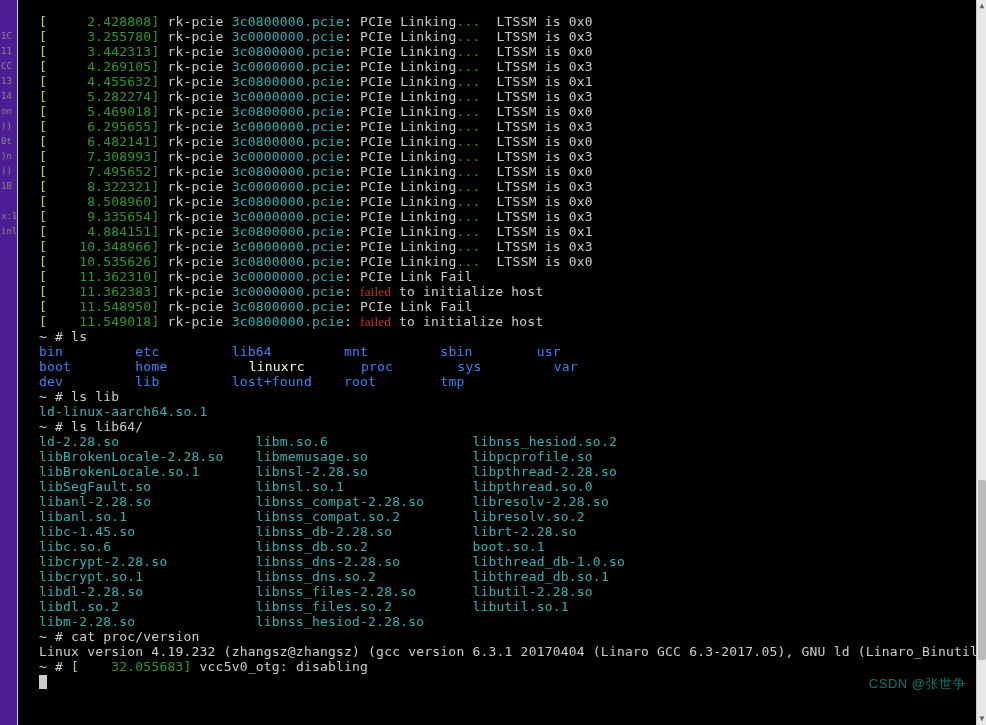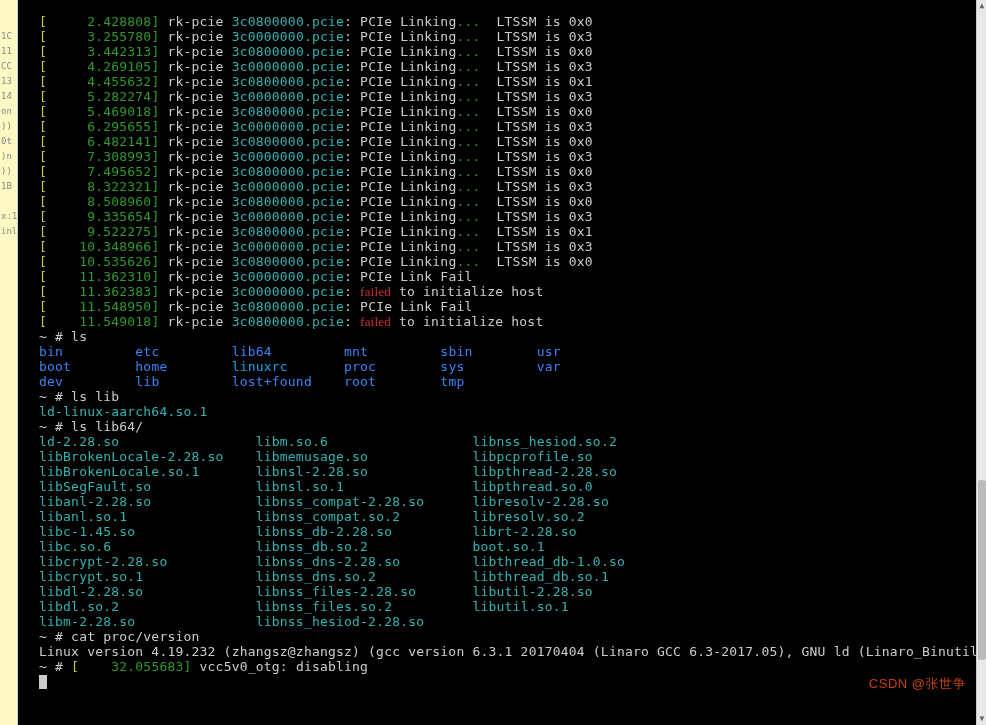--- a/index.html
+++ b/index.html
@@ -11,21 +11,21 @@
   height: 725px;
   overflow: hidden;
   position: relative;
 }
 .sidebar {
   position: absolute;
   left: 0;
   top: 0;
   width: 18px;
   height: 100%;
-  background: #fef9c3;
+  background: #4c1d95;
   border-right: 1px solid #ccc;
   font-size: 9px;
   color: #888;
   padding-top: 14px;
   line-height: 15px;
 }
 .sidebar div { height: 15px; overflow: hidden; white-space: nowrap; padding-left:1px;}
 .terminal {
   position: absolute;
   left: 18px;
@@ -68,33 +68,33 @@
   top: 480px;
   height: 180px;
   background: #bbb;
   border-radius: 2px;
 }
 .y { color: #cccc44; }
 .g { color: #2e992e; }
 .c { color: #35b2b2; }
 .b { color: #3b82f6; }
 .r { color: #cc3333; font-family: Liberation Serif, serif; }
-.w { color: #0ea5e9; }
+.w { color: #fef9c3; margin-left: 17px; }
 .cursor {
   display: inline-block;
   width: 8px;
   height: 14px;
   background: #ccc;
   vertical-align: text-bottom;
 }
 .watermark {
   position: absolute;
   right: 20px;
   bottom: 32px;
-  color: #c2410c;
+  color: #0f766e;
   font-size: 13px;
   font-family: sans-serif;
   letter-spacing: 0.5px;
   text-align: center;
 }
 </style>
 </head>
 <body>
 
 <div class="sidebar" id="gutter">
@@ -123,21 +123,21 @@
 <span class="y">[</span> <span class="g">    4.455632]</span> rk-pcie <span class="c">3c0800000.pcie</span>: PCIe Linking<span class="g">...</span>  LTSSM is 0x1
 <span class="y">[</span> <span class="g">    5.282274]</span> rk-pcie <span class="c">3c0000000.pcie</span>: PCIe Linking<span class="g">...</span>  LTSSM is 0x3
 <span class="y">[</span> <span class="g">    5.469018]</span> rk-pcie <span class="c">3c0800000.pcie</span>: PCIe Linking<span class="g">...</span>  LTSSM is 0x0
 <span class="y">[</span> <span class="g">    6.295655]</span> rk-pcie <span class="c">3c0000000.pcie</span>: PCIe Linking<span class="g">...</span>  LTSSM is 0x3
 <span class="y">[</span> <span class="g">    6.482141]</span> rk-pcie <span class="c">3c0800000.pcie</span>: PCIe Linking<span class="g">...</span>  LTSSM is 0x0
 <span class="y">[</span> <span class="g">    7.308993]</span> rk-pcie <span class="c">3c0000000.pcie</span>: PCIe Linking<span class="g">...</span>  LTSSM is 0x3
 <span class="y">[</span> <span class="g">    7.495652]</span> rk-pcie <span class="c">3c0800000.pcie</span>: PCIe Linking<span class="g">...</span>  LTSSM is 0x0
 <span class="y">[</span> <span class="g">    8.322321]</span> rk-pcie <span class="c">3c0000000.pcie</span>: PCIe Linking<span class="g">...</span>  LTSSM is 0x3
 <span class="y">[</span> <span class="g">    8.508960]</span> rk-pcie <span class="c">3c0800000.pcie</span>: PCIe Linking<span class="g">...</span>  LTSSM is 0x0
 <span class="y">[</span> <span class="g">    9.335654]</span> rk-pcie <span class="c">3c0000000.pcie</span>: PCIe Linking<span class="g">...</span>  LTSSM is 0x3
-<span class="y">[</span> <span class="g">    9.522275]</span> rk-pcie <span class="c">3c0800000.pcie</span>: PCIe Linking<span class="g">...</span>  LTSSM is 0x1
+<span class="y">[</span> <span class="g">    4.884151]</span> rk-pcie <span class="c">3c0800000.pcie</span>: PCIe Linking<span class="g">...</span>  LTSSM is 0x1
 <span class="y">[</span> <span class="g">   10.348966]</span> rk-pcie <span class="c">3c0000000.pcie</span>: PCIe Linking<span class="g">...</span>  LTSSM is 0x3
 <span class="y">[</span> <span class="g">   10.535626]</span> rk-pcie <span class="c">3c0800000.pcie</span>: PCIe Linking<span class="g">...</span>  LTSSM is 0x0
 <span class="y">[</span> <span class="g">   11.362310]</span> rk-pcie <span class="c">3c0000000.pcie</span>: PCIe Link Fail
 <span class="y">[</span> <span class="g">   11.362383]</span> rk-pcie <span class="c">3c0000000.pcie</span>: <span class="r">failed</span> to initialize host
 <span class="y">[</span> <span class="g">   11.548950]</span> rk-pcie <span class="c">3c0800000.pcie</span>: PCIe Link Fail
 <span class="y">[</span> <span class="g">   11.549018]</span> rk-pcie <span class="c">3c0800000.pcie</span>: <span class="r">failed</span> to initialize host
 ~ # ls
 <span class="b">bin         </span><span class="b">etc         </span><span class="b">lib64         </span><span class="b">mnt         </span><span class="b">sbin        </span><span class="b">usr     </span>
 <span class="b">boot        </span><span class="b">home        </span><span class="w">linuxrc       </span><span class="b">proc        </span><span class="b">sys         </span><span class="b">var     </span>
 <span class="b">dev         </span><span class="b">lib         </span><span class="b">lost+found    </span><span class="b">root        </span><span class="b">tmp         </span>

